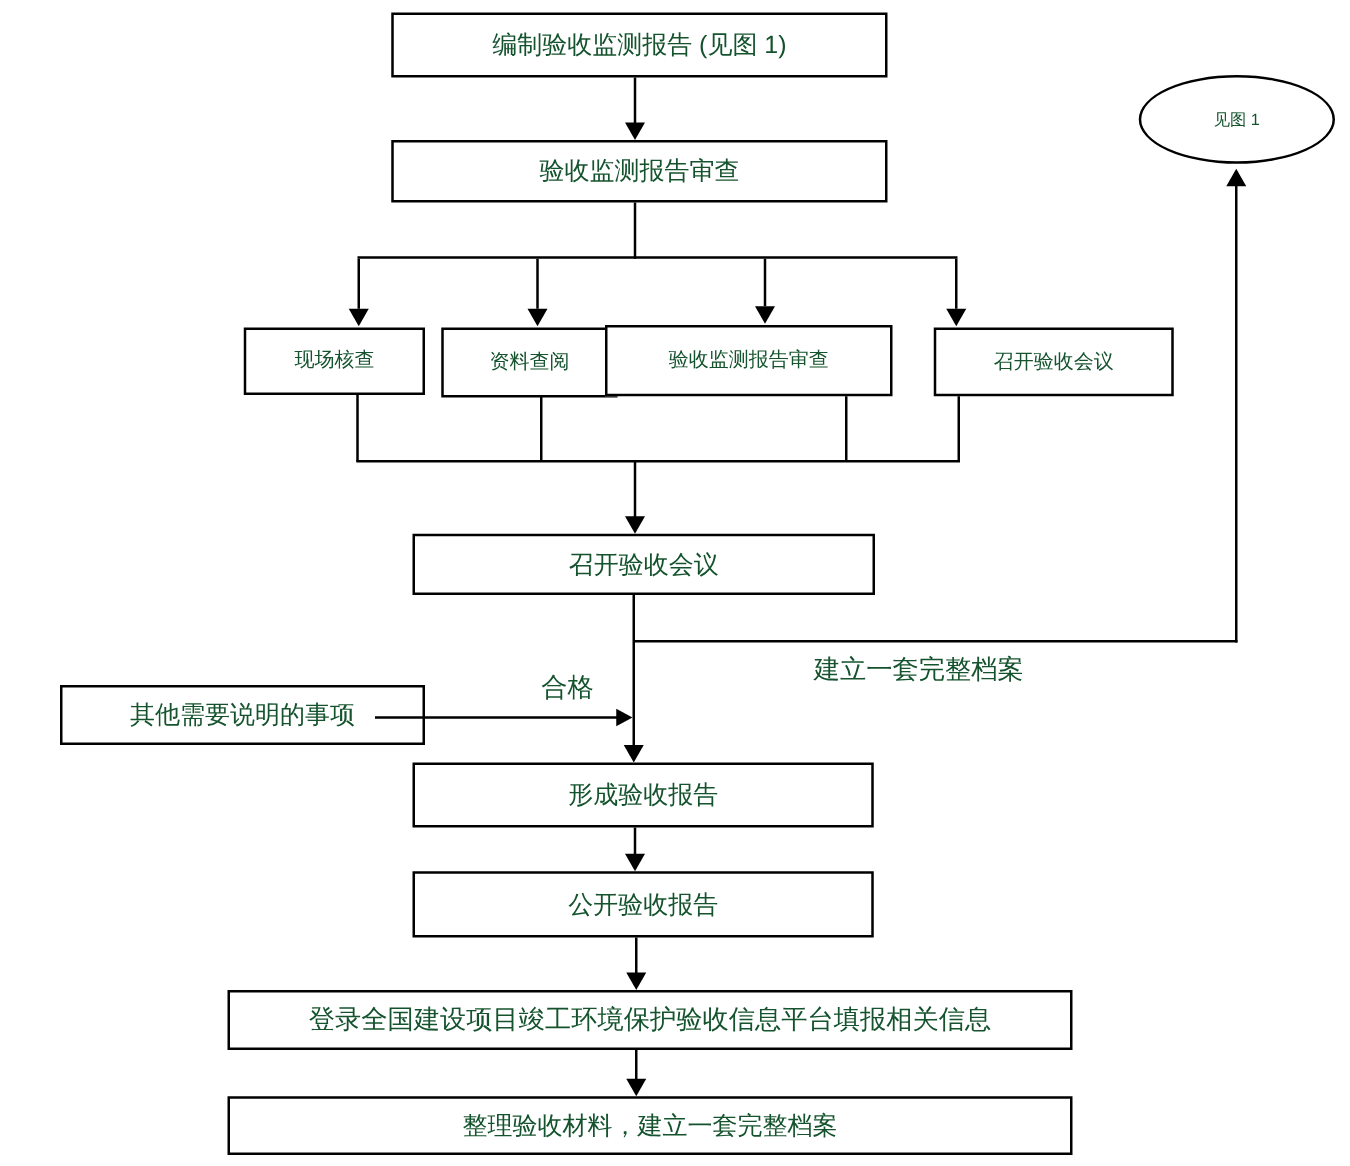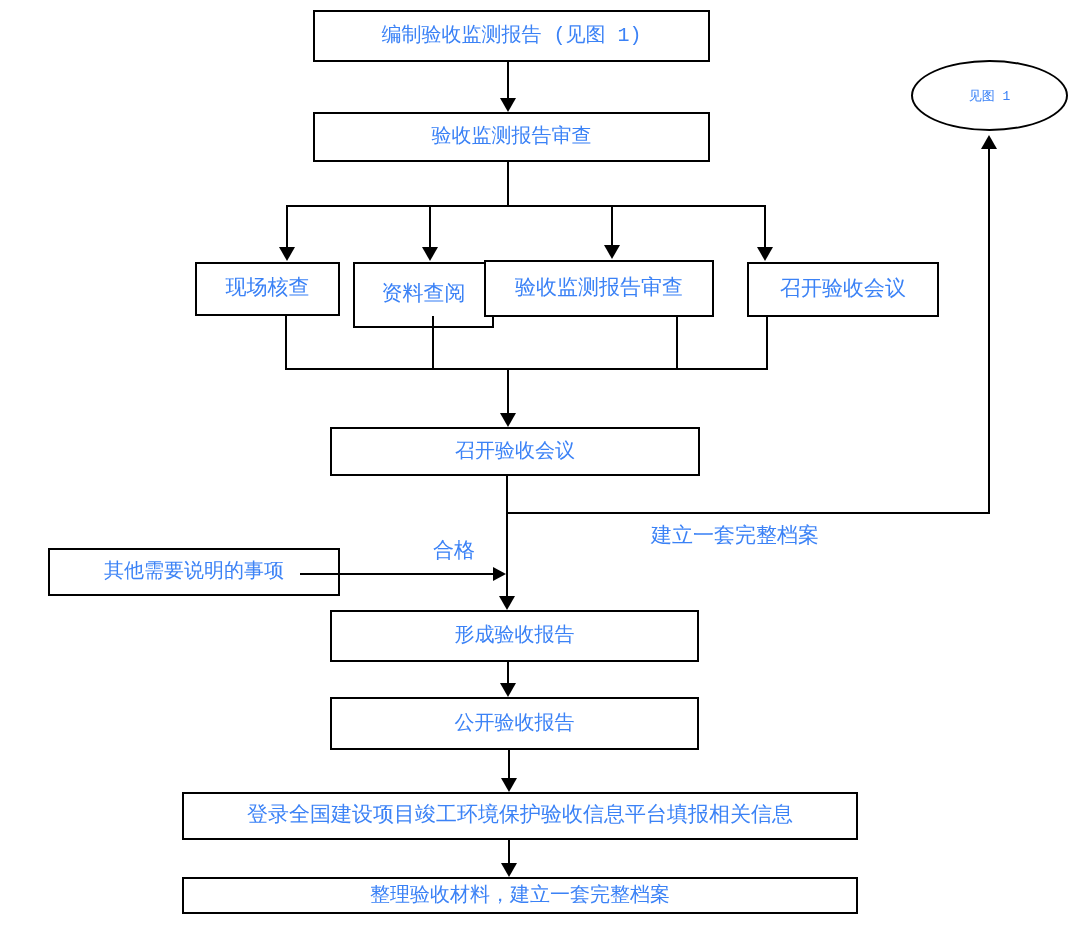--- a/index.html
+++ b/index.html
@@ -1,37 +1,37 @@
 <!DOCTYPE html>
 <html><head>
 <meta charset="utf-8">
 <style>
   html,body{margin:0;padding:0;background:#ffffff;}
   #canvas{
     position:relative;
     width:1080px;height:933px;
     background:#ffffff;
-    font-family:Liberation Mono, monospace;
-    color:#3b82f6;
+    font-family:Liberation Sans, sans-serif;
+    color:#14532d;
     overflow:hidden;
   }
   .node{
     position:absolute;
     box-sizing:border-box;
     border:2px solid #000;
     background:#fff;
     display:flex;
     align-items:center;
     justify-content:center;
     text-align:center;
     font-size:20px;
     line-height:1.2;
     white-space:nowrap;
   }
-  .node.mid{font-size:21px;}
+  .node.mid{font-size:16px;}
   .oval{
     position:absolute;
     box-sizing:border-box;
     border:2px solid #000;
     border-radius:50%;
     background:#fff;
     display:flex;align-items:center;justify-content:center;
     font-size:13px;
   }
   .ln{position:absolute;background:#000;}
@@ -50,37 +50,37 @@
 <body>
 
 <div id="canvas">
 
   <div class="node" style="left:313px;top:10px;width:397px;height:52px;">编制验收监测报告 (见图 1)</div>
 
   <div class="node" style="left:313px;top:112px;width:397px;height:50px;">验收监测报告审查</div>
 
   <div class="node mid" style="left:195px;top:262px;width:145px;height:54px;">现场核查</div>
 
-  <div class="node mid" style="left:353px;top:262px;width:141px;height:66px;">资料查阅</div>
+  <div class="node mid" style="left:353px;top:262px;width:141px;height:56px;">资料查阅</div>
 
   <div class="node mid" style="left:484px;top:260px;width:230px;height:57px;">验收监测报告审查</div>
 
   <div class="node mid" style="left:747px;top:262px;width:192px;height:55px;">召开验收会议</div>
 
   <div class="node" style="left:330px;top:427px;width:370px;height:49px;">召开验收会议</div>
 
   <div class="node" style="left:12px;top:548px;width:292px;height:48px;margin-left:36px;">其他需要说明的事项</div>
 
   <div class="node" style="left:330px;top:610px;width:369px;height:52px;">形成验收报告</div>
 
   <div class="node" style="left:330px;top:697px;width:369px;height:53px;">公开验收报告</div>
 
   <div class="node" style="left:182px;top:792px;width:676px;height:48px;font-size:21px;">登录全国建设项目竣工环境保护验收信息平台填报相关信息</div>
 
-  <div class="node" style="left:182px;top:877px;width:676px;height:37px;">整理验收材料，建立一套完整档案</div>
+  <div class="node" style="left:182px;top:877px;width:676px;height:47px;">整理验收材料，建立一套完整档案</div>
 
   <div class="oval" style="left:911px;top:60px;width:157px;height:71px;">见图 1</div>
 
   <div class="edge-label" style="left:433px;top:536px;">合格</div>
 
   <div class="edge-label" style="left:651px;top:521px;">建立一套完整档案</div>
 
   <div class="ln" style="left:507px;top:62px;width:2px;height:38px;"></div>
   <div class="ah ah-d" style="left:500px;top:98px;"></div>
 

